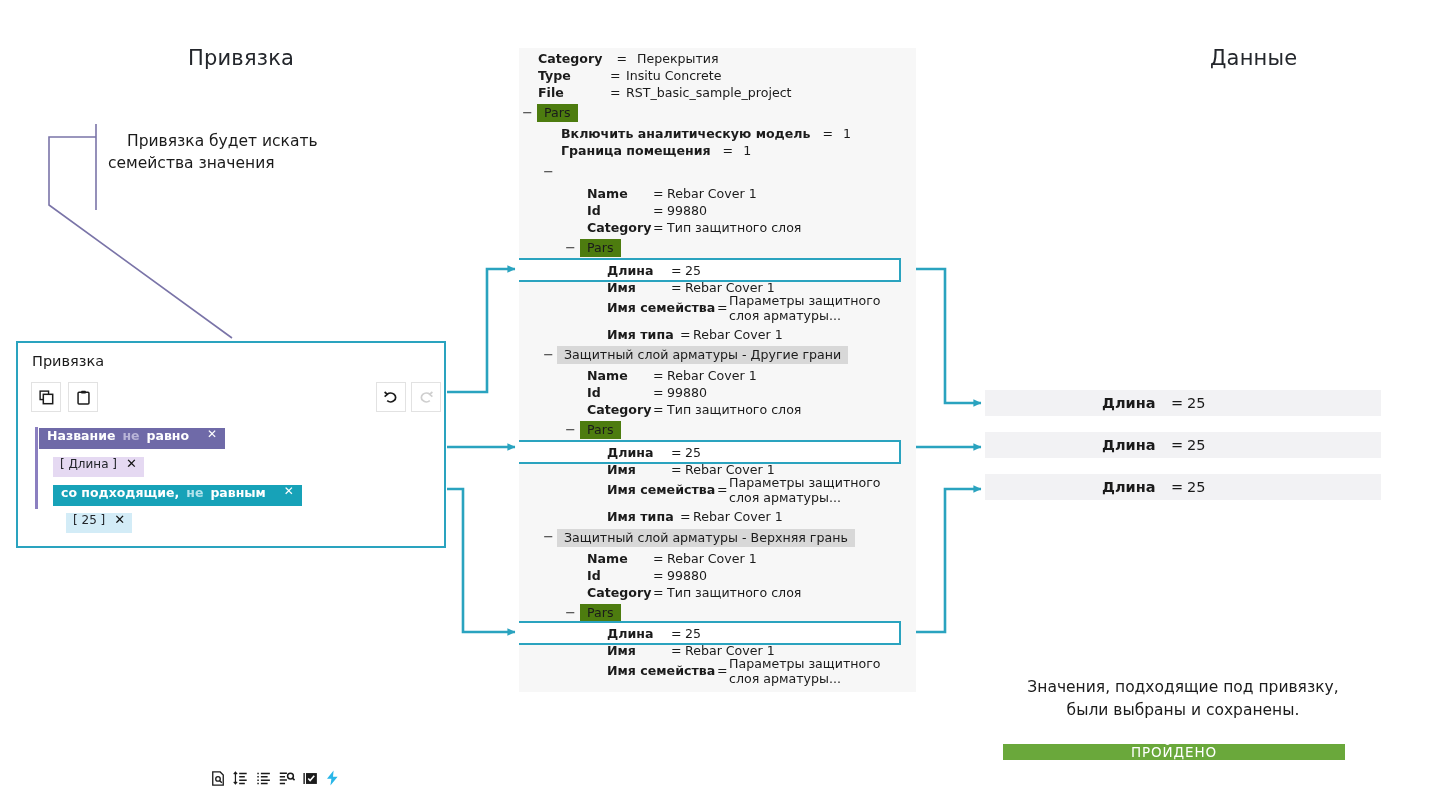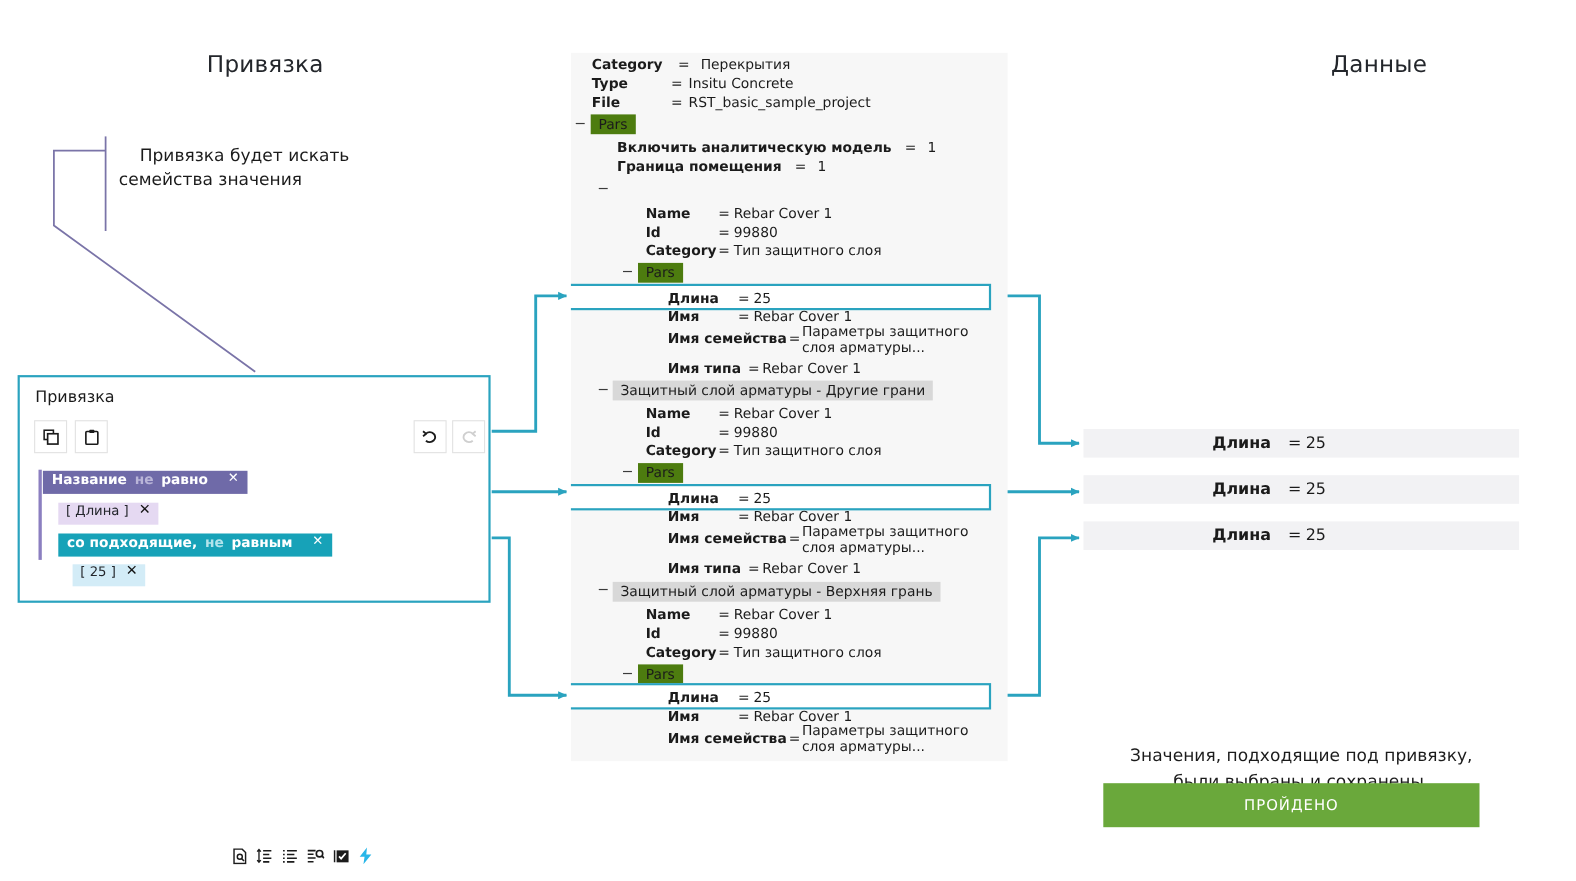--- a/index.html
+++ b/index.html
@@ -112,21 +112,21 @@
   .data-row .dv{
     position:absolute;left:202px;top:5px;font-size:14.5px;color:#1b1b1b;
   }
 
   
   .footer-note{
     position:absolute;left:985px;top:676px;width:396px;text-align:center;
     font-size:15.5px;line-height:23px;color:#1b1b1b;
   }
   .pass-badge{
-    position:absolute;left:1003px;top:712px;width:342px;height:40px;
+    position:absolute;left:1003px;top:744px;width:342px;height:16px;
     background:#6aa83b;color:#ffffff;display:flex;align-items:center;
     justify-content:center;font-size:13.5px;letter-spacing:.9px;
   }
 </style>
 </head>
 <body>
 
 <div class="abs col-heading" style="left:188px;top:46px;">Привязка</div>
 <div class="abs col-heading" style="left:1210px;top:46px;">Данные</div>
 

